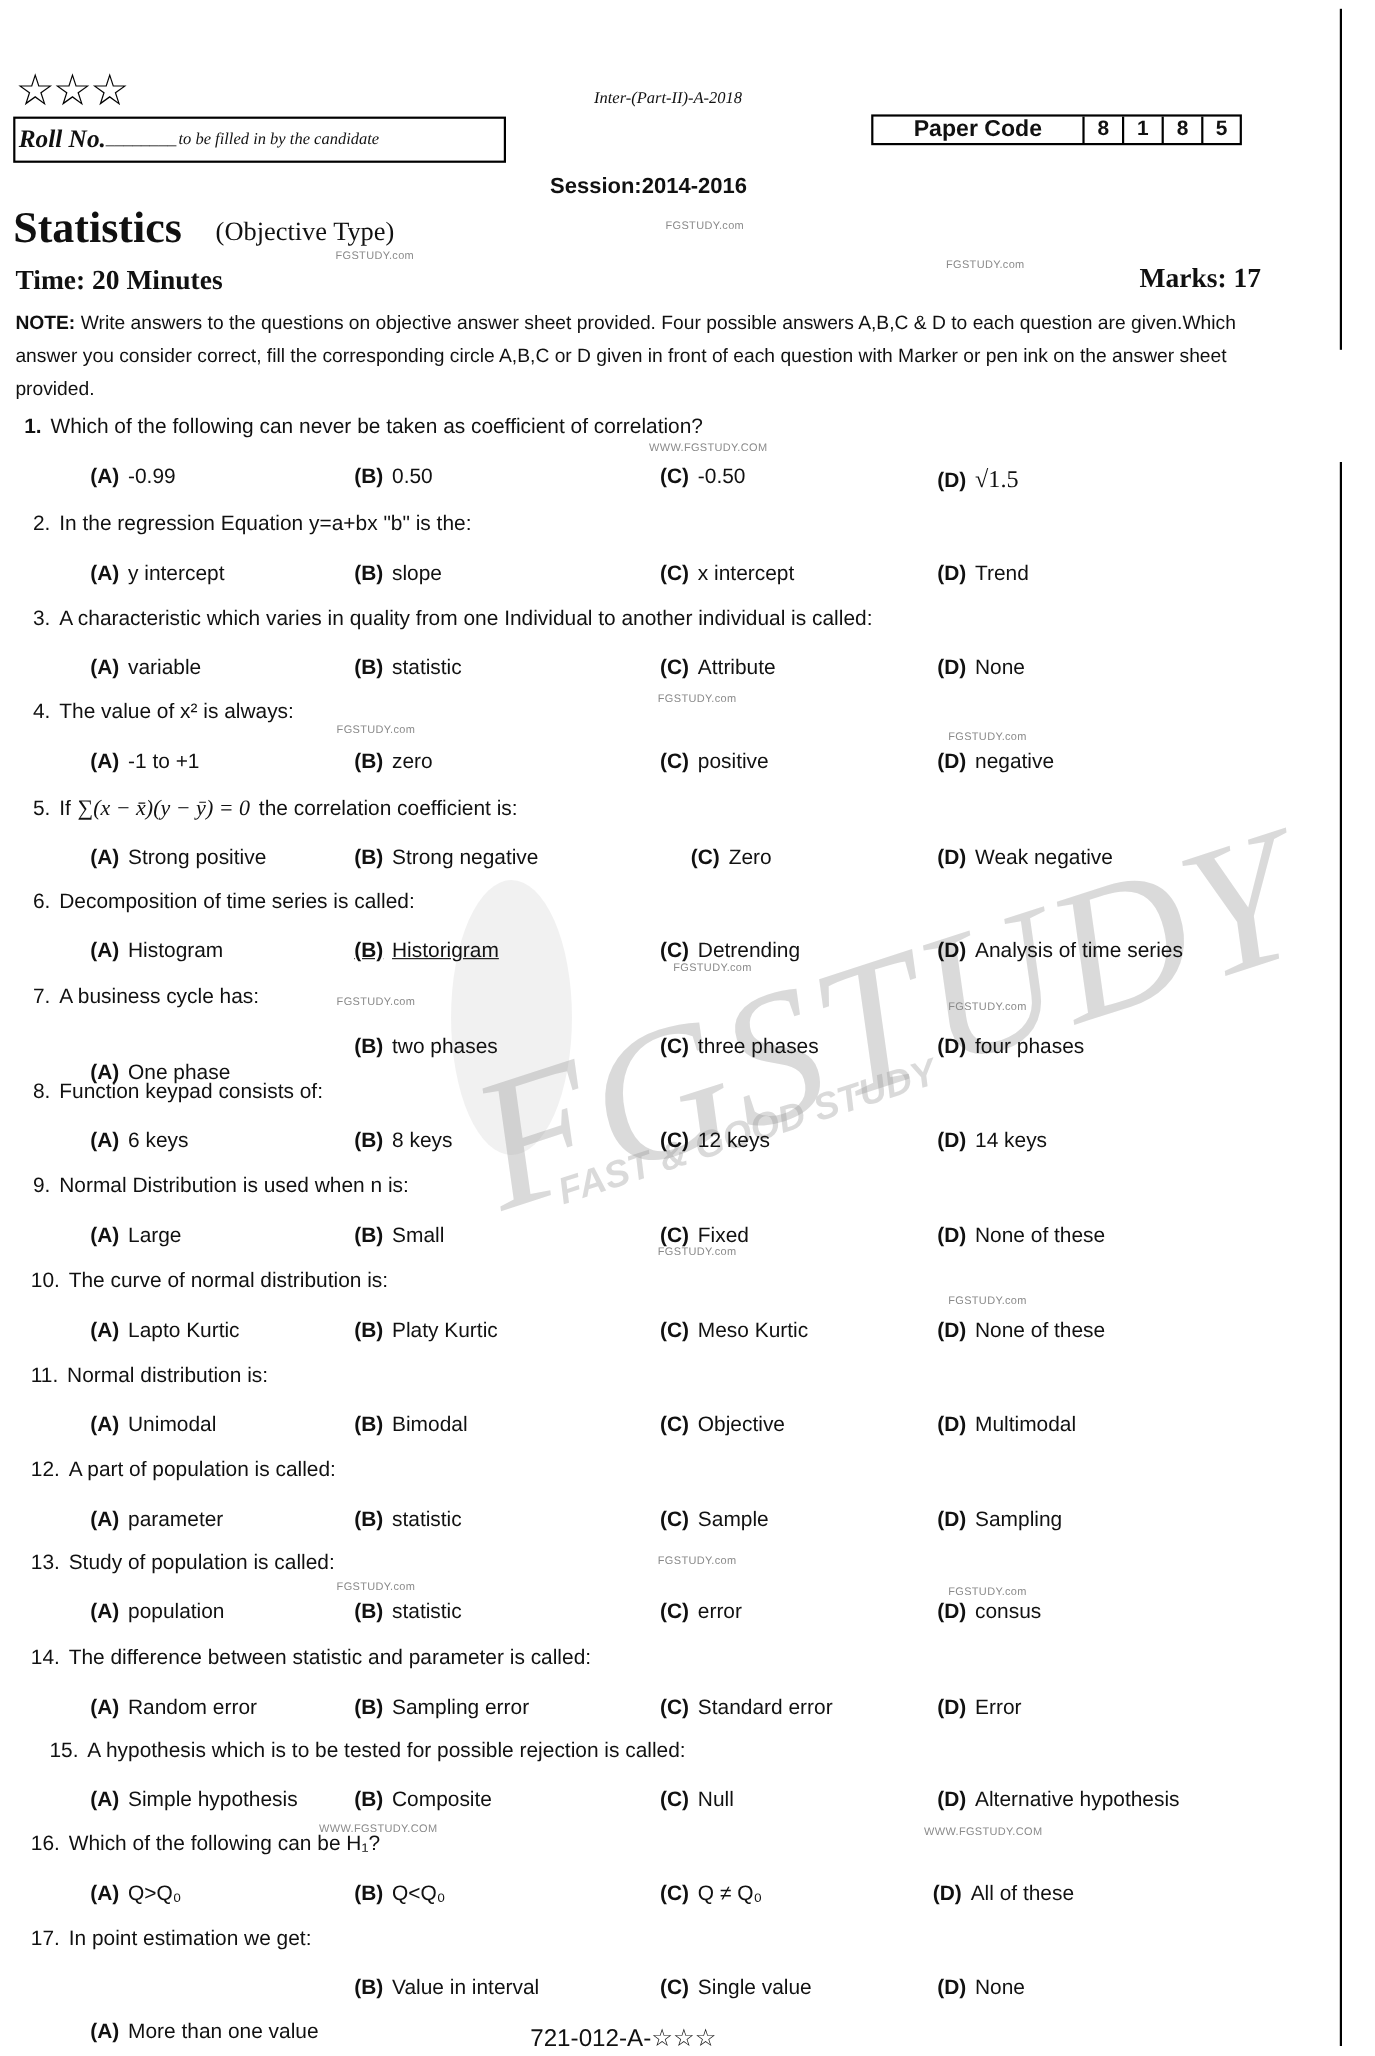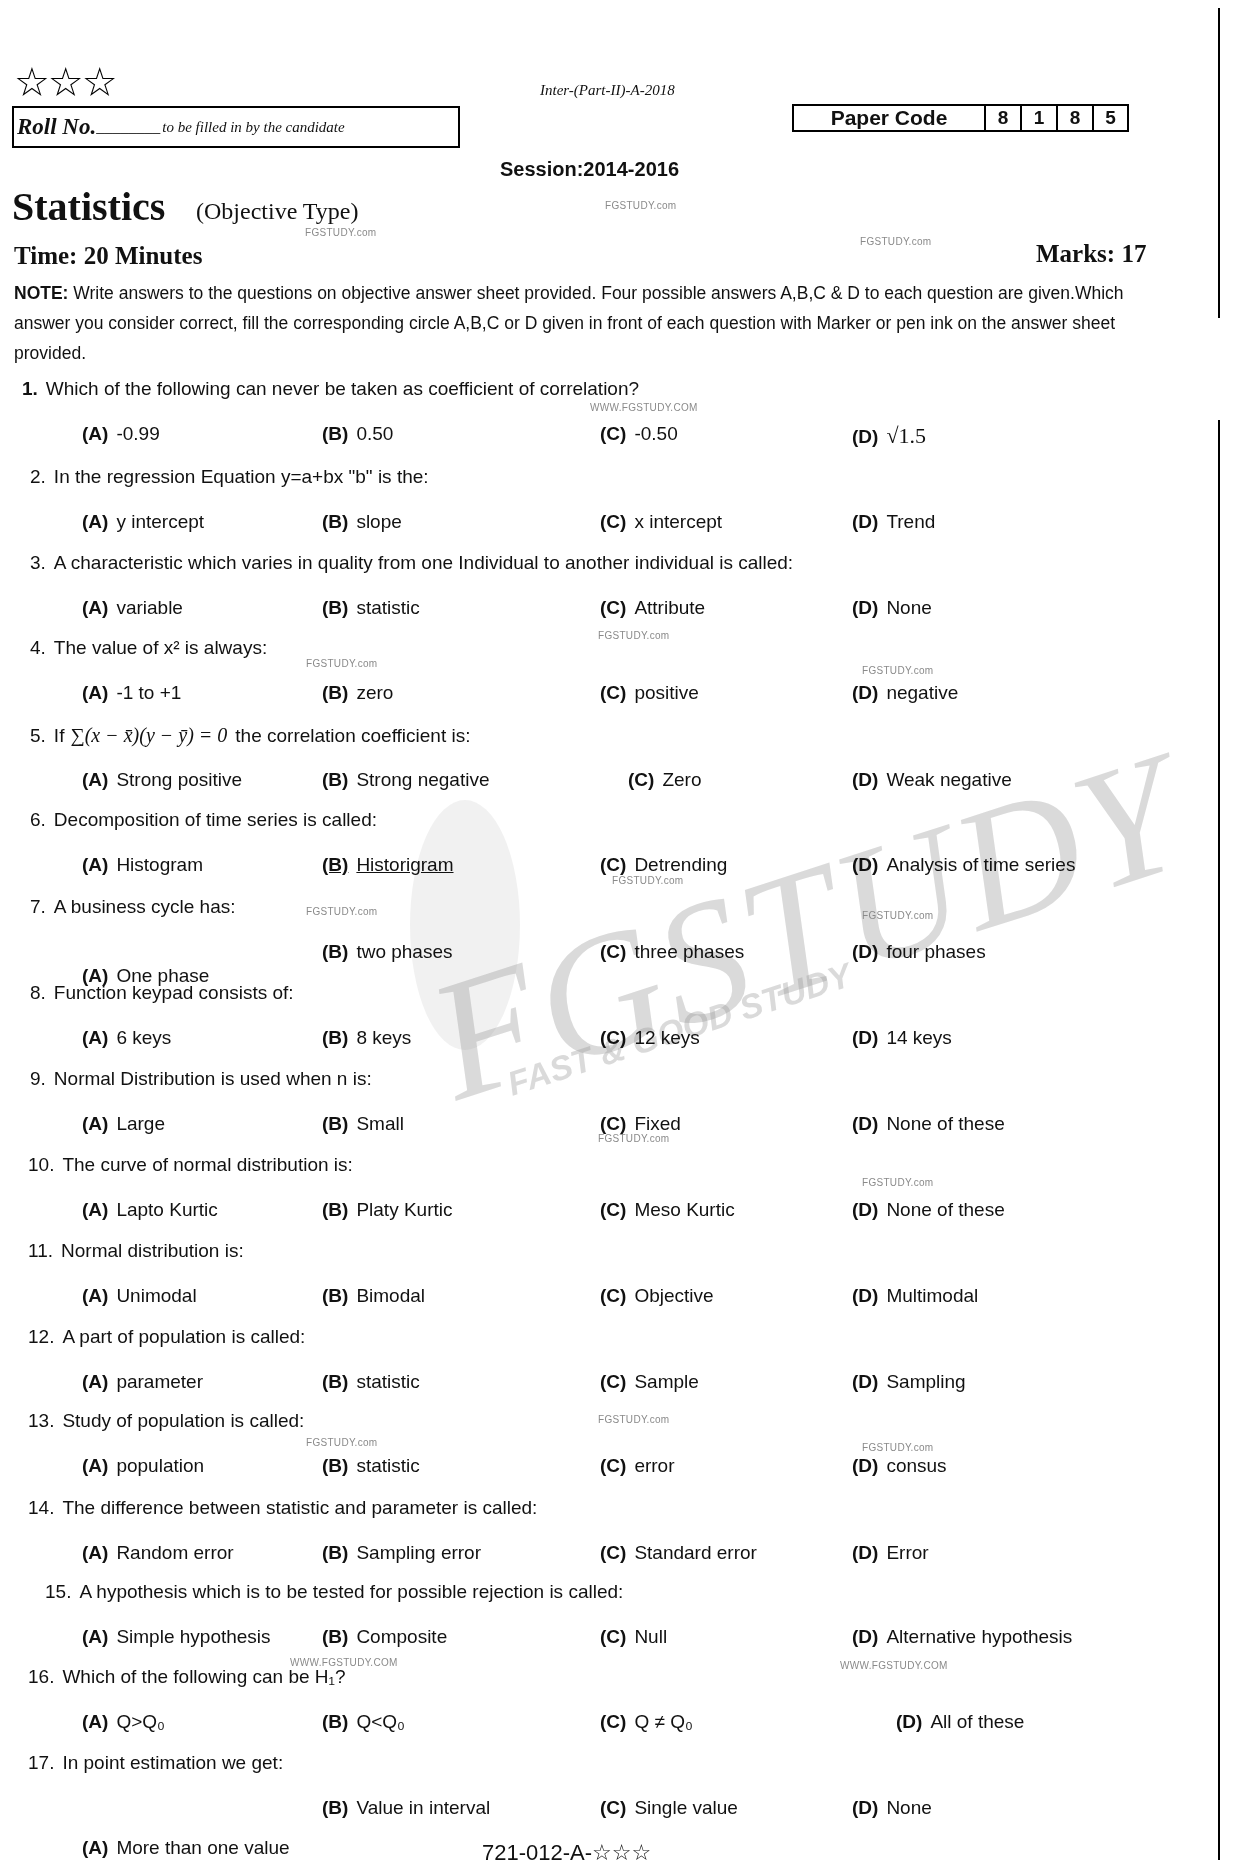--- a/index.html
+++ b/index.html
@@ -185,21 +185,21 @@
       <div class="opt" style="left: 82px; top: 45px;"><span class="ol">(A)</span><span>Simple hypothesis</span></div>
       <div class="opt" style="left: 322px; top: 45px;"><span class="ol">(B)</span><span>Composite</span></div>
       <div class="opt" style="left: 600px; top: 45px;"><span class="ol">(C)</span><span>Null</span></div>
       <div class="opt" style="left: 852px; top: 45px;"><span class="ol">(D)</span><span>Alternative hypothesis</span></div>
     </div>
     <div class="q" style="top: 1666px;">
       <div class="qtext" style="left: 28px;"><span class="qnum" style="margin-right: 8px;">16.</span><span>Which of the following can be H₁?</span></div>
       <div class="opt" style="left: 82px; top: 45px;"><span class="ol">(A)</span><span>Q&gt;Q₀</span></div>
       <div class="opt" style="left: 322px; top: 45px;"><span class="ol">(B)</span><span>Q&lt;Q₀</span></div>
       <div class="opt" style="left: 600px; top: 45px;"><span class="ol">(C)</span><span>Q ≠ Q₀</span></div>
-      <div class="opt" style="left: 896px; top: 45px;"><span class="ol">(D)</span><span>All of these</span></div>
+      <div class="opt" style="left: 848px; top: 45px;"><span class="ol">(D)</span><span>All of these</span></div>
     </div>
     <div class="q" style="top: 1752px;">
       <div class="qtext" style="left: 28px;"><span class="qnum" style="margin-right: 8px;">17.</span><span>In point estimation we get:</span></div>
       <div class="opt" style="left: 82px; top: 45px; margin-top: 40px;"><span class="ol">(A)</span><span>More than one value</span></div>
       <div class="opt" style="left: 322px; top: 45px;"><span class="ol">(B)</span><span>Value in interval</span></div>
       <div class="opt" style="left: 600px; top: 45px;"><span class="ol">(C)</span><span>Single value</span></div>
       <div class="opt" style="left: 852px; top: 45px;"><span class="ol">(D)</span><span>None</span></div>
     </div>
   </div>
 

